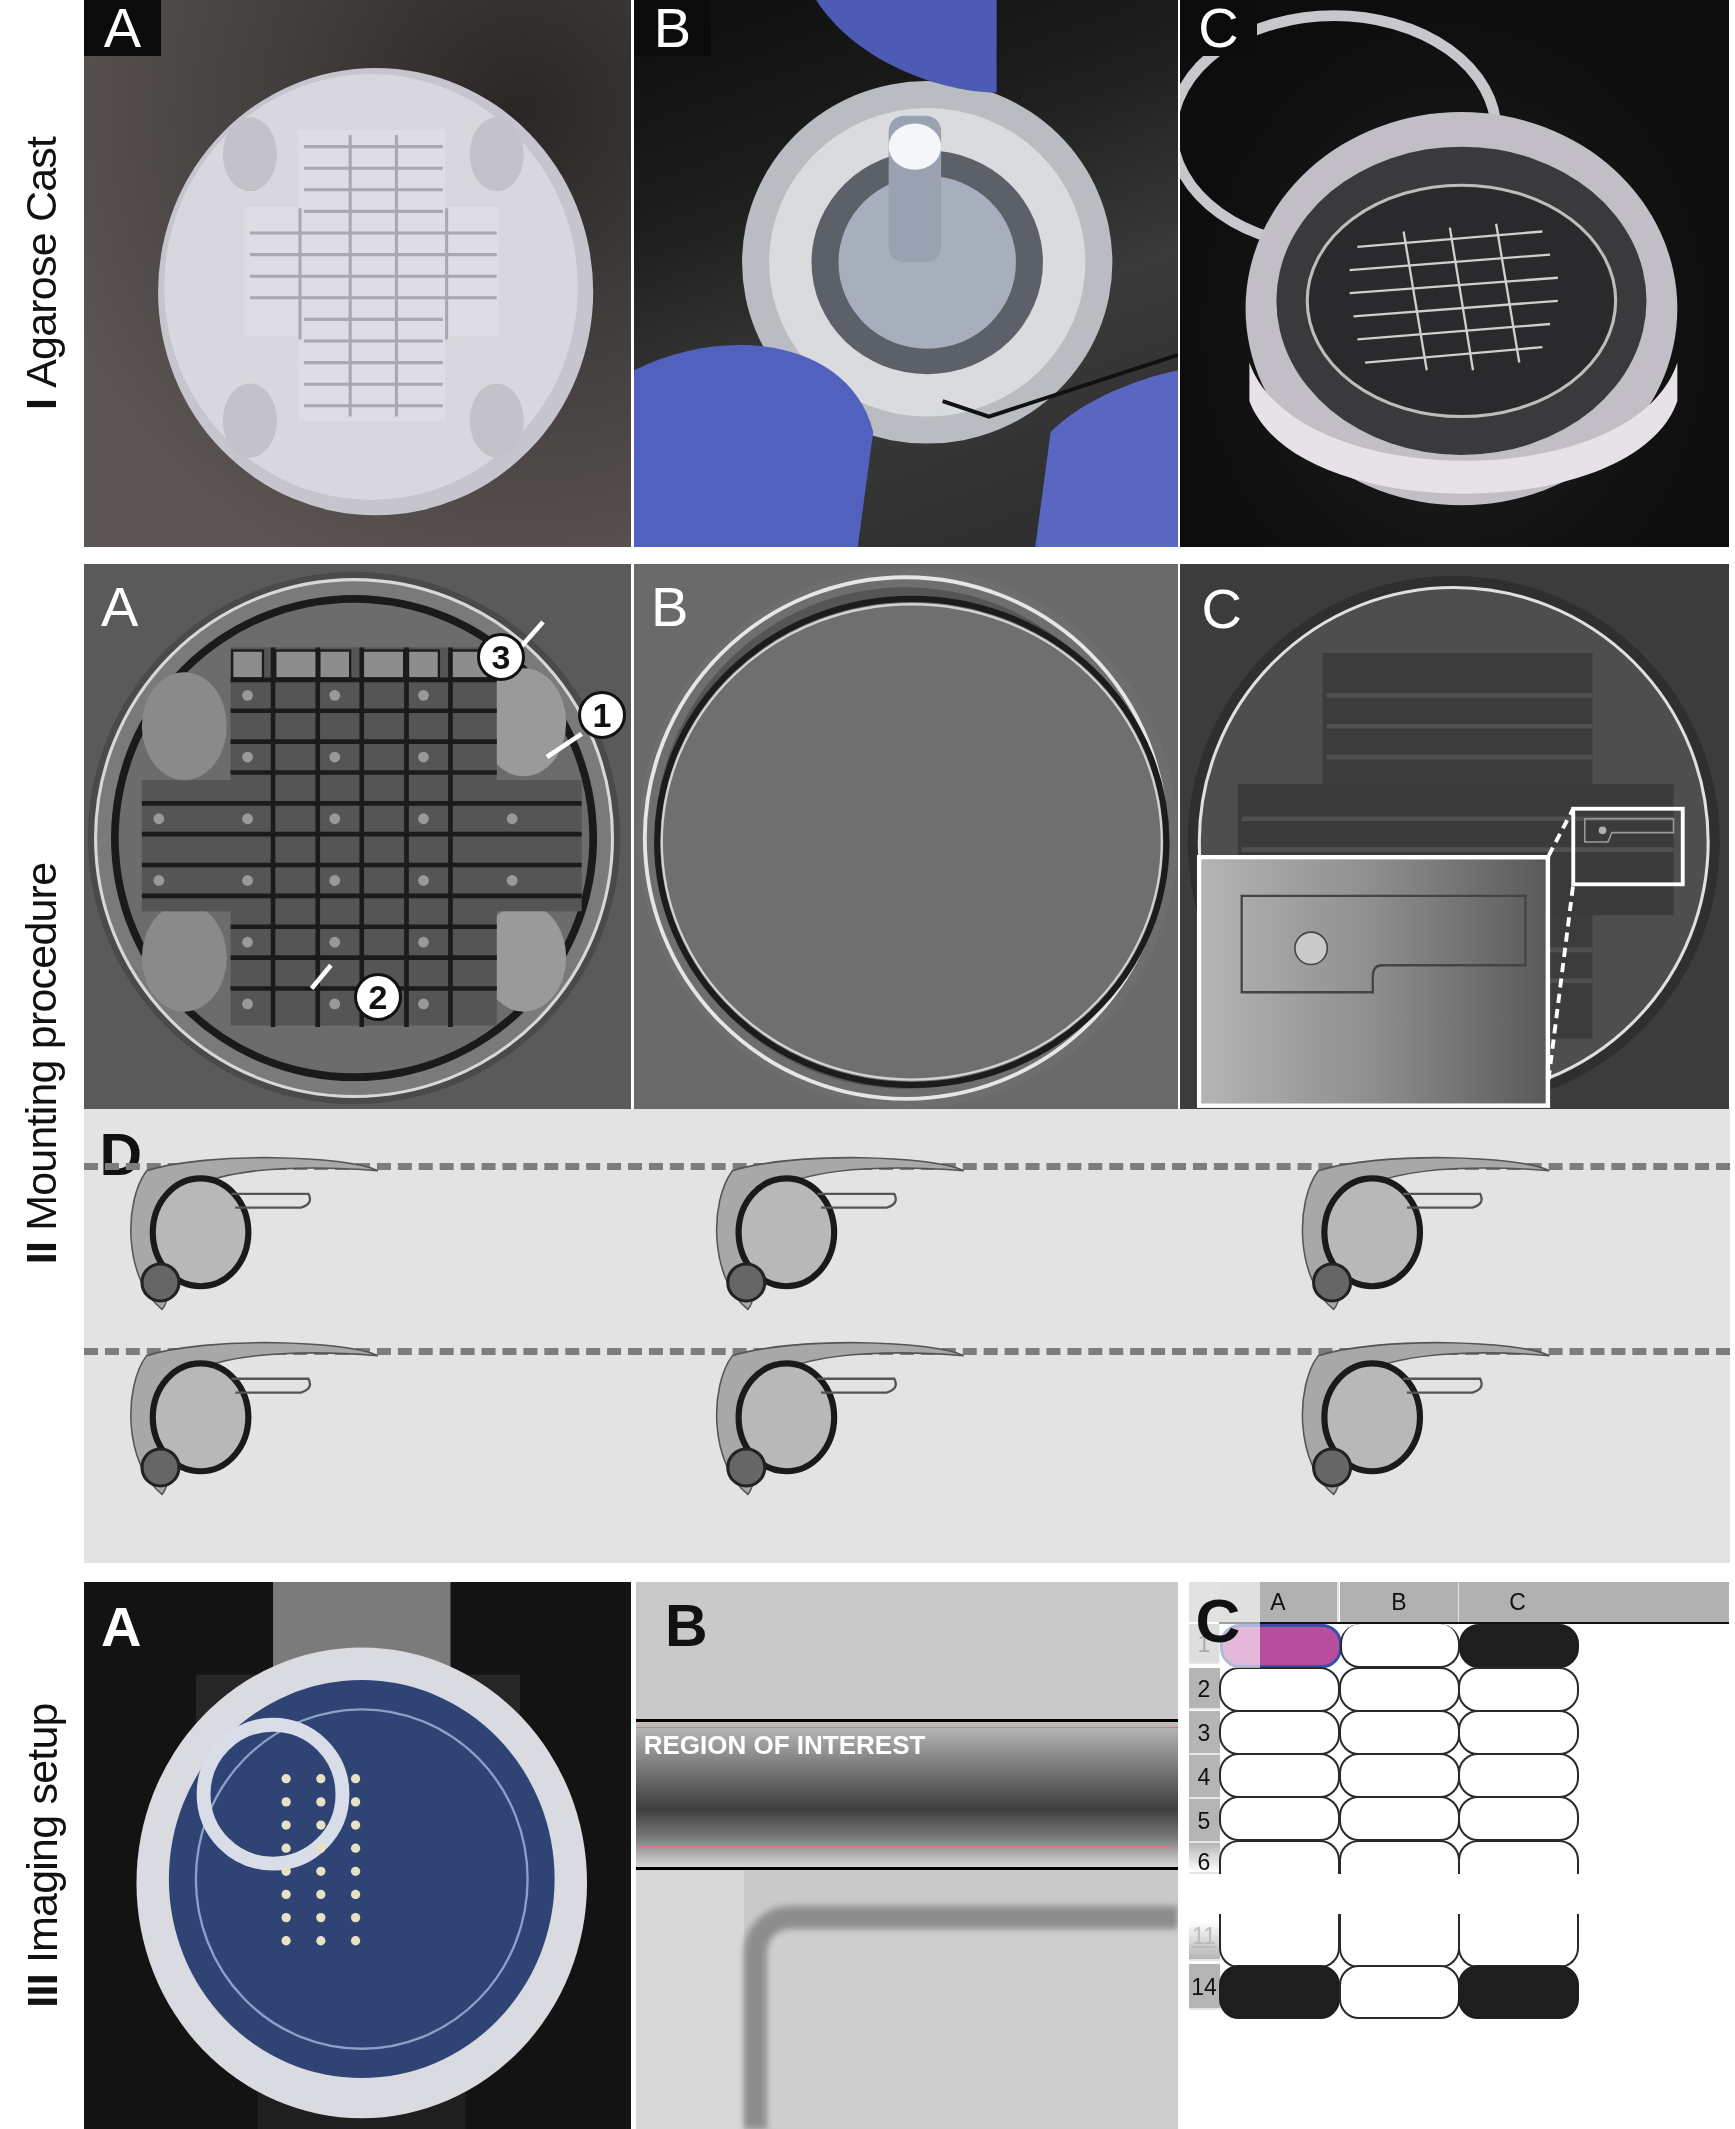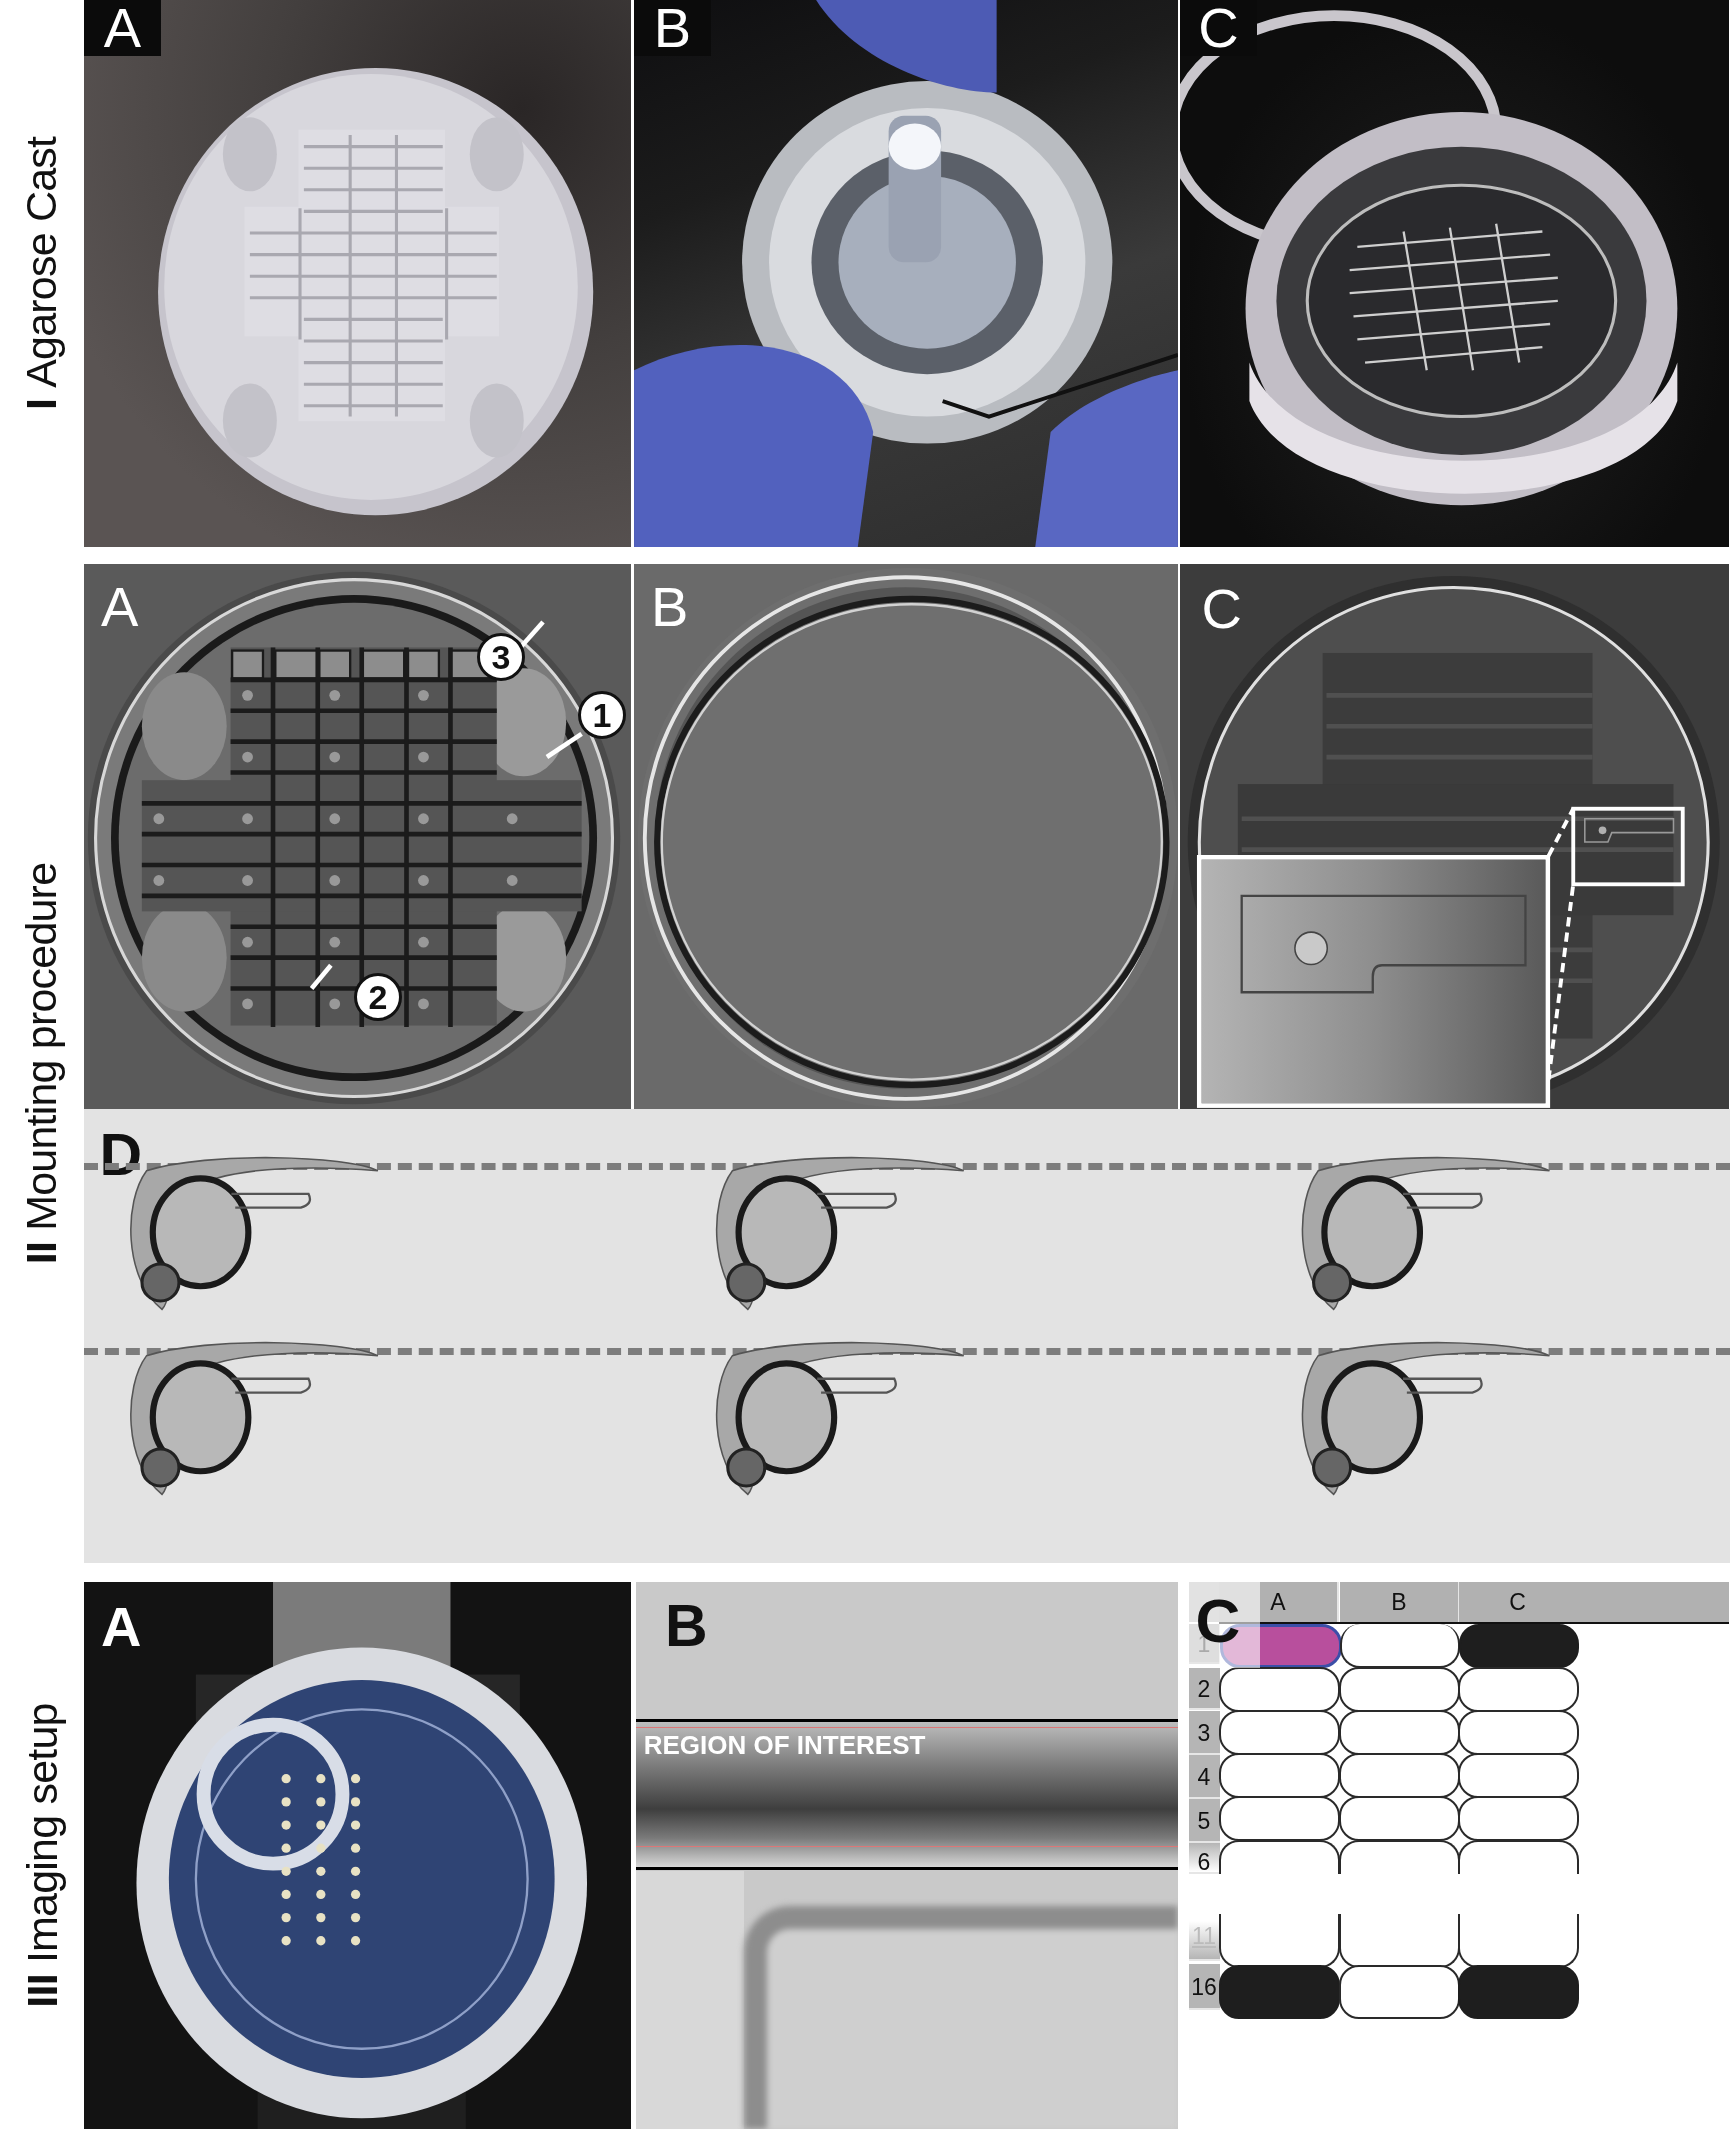--- a/index.html
+++ b/index.html
@@ -298,21 +298,21 @@
   <div class="abs" style="left:279px;top:0;width:117px;height:40px;line-height:40px;text-align:center;font-size:23px;color:#111;">C</div>
   <div class="abs" style="left:39px;top:40px;width:510px;height:2.3px;background:#111;"></div>
 
   <div class="row-hdr" style="top:42px;height:40px;line-height:40px;color:#aaa;background:#dedede;">1</div>
   <div class="row-hdr" style="top:86px;height:42px;line-height:42px;">2</div>
   <div class="row-hdr" style="top:129px;height:44px;line-height:44px;">3</div>
   <div class="row-hdr" style="top:173px;height:44px;line-height:44px;">4</div>
   <div class="row-hdr" style="top:217px;height:44px;line-height:44px;">5</div>
   <div class="row-hdr" style="top:261px;height:31px;line-height:39px;background:linear-gradient(#b5b5b5,#fff);">6</div>
   <div class="row-hdr" style="top:339px;height:40px;line-height:31px;color:#bbb;background:linear-gradient(#fff,#b5b5b5);text-decoration:underline;">11</div>
-  <div class="row-hdr" style="top:382px;height:46px;line-height:46px;">16</div>
+  <div class="row-hdr" style="top:382px;height:46px;line-height:46px;">14</div>
 
   <div class="well selected" style="left:40px;top:42px;width:122px;height:44px;"></div>
   <div class="well" style="left:160px;top:42px;width:120px;height:44px;border-top:none;"></div>
   <div class="well black" style="left:279px;top:42px;width:120px;height:44px;"></div>
 
   <div class="well" style="left:39px;top:85px;width:121px;height:45px;"></div>
   <div class="well" style="left:159px;top:85px;width:121px;height:45px;"></div>
   <div class="well" style="left:278px;top:85px;width:121px;height:45px;"></div>
   <div class="well" style="left:39px;top:128px;width:121px;height:45px;"></div>
   <div class="well" style="left:159px;top:128px;width:121px;height:45px;"></div>

